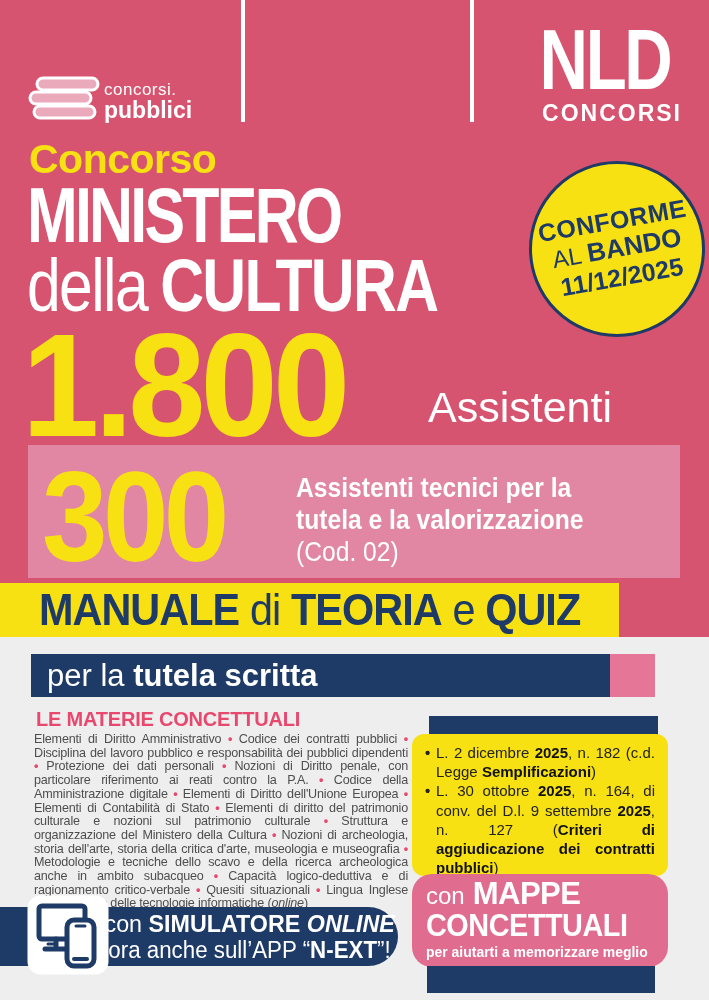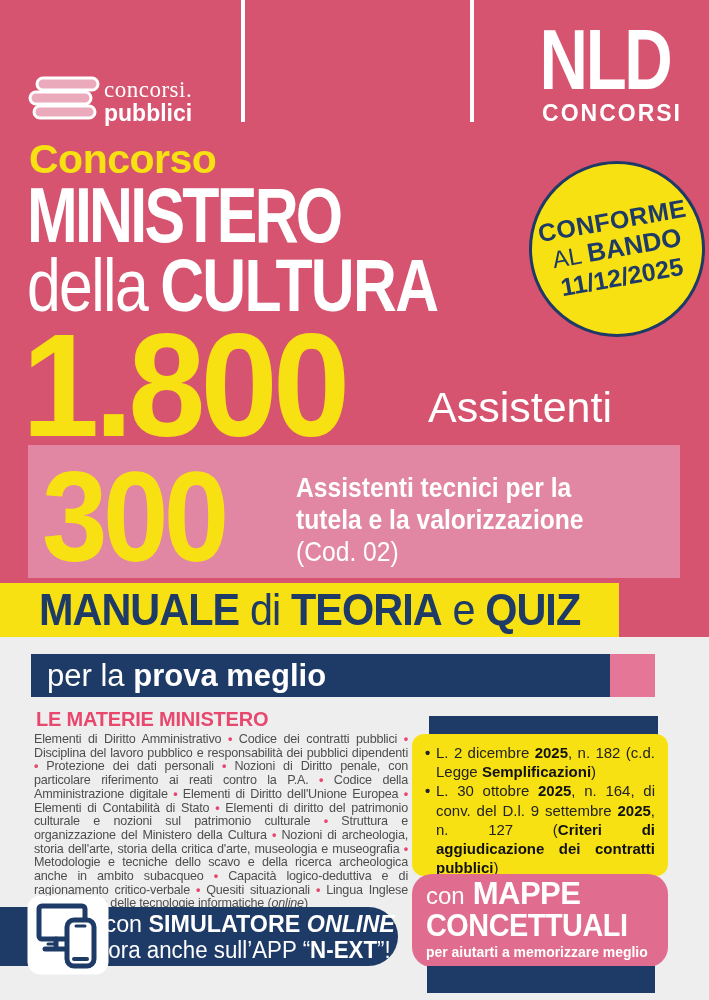--- a/index.html
+++ b/index.html
@@ -9,21 +9,21 @@
     font-family:"Liberation Sans","DejaVu Sans",sans-serif;
     -webkit-font-smoothing:antialiased;
   }
   
   .vline{position:absolute;top:0;width:4px;height:122px;background:#fff;}
   .v1{left:241px}.v2{left:470px}
 
   
   .brand-left{position:absolute;left:28px;top:76px;display:flex;align-items:center;gap:4px;}
   .bl-text{color:#fff;line-height:1;}
-  .bl-l1{font-size:23px;font-weight:300;letter-spacing:.5px;font-family:Liberation Serif, serif;}
+  .bl-l1{font-size:17px;font-weight:300;letter-spacing:.5px;}
   .bl-l2{font-size:23px;font-weight:700;margin-top:1px;}
 
   
   .brand-right{position:absolute;left:522px;top:20px;width:160px;text-align:right;color:#fff;}
   .br-l1{font-size:86px;font-weight:800;line-height:78px;letter-spacing:-3px;transform:scaleX(.78);transform-origin:center;}
   .br-l2{font-size:23px;font-weight:800;letter-spacing:2px;margin-top:2px;}
 
   
   .kicker{position:absolute;left:29px;top:139px;color:var(--yellow,#f8e112);font-size:41px;font-weight:800;letter-spacing:-.5px;line-height:1;}
   .title-main{position:absolute;left:27px;top:176px;color:#fff;font-size:78px;font-weight:800;letter-spacing:-3.5px;line-height:1;white-space:nowrap;transform:scaleX(.78);transform-origin:0 0;}
@@ -162,26 +162,26 @@
   <div class="manuale-band">
     <div class="manuale-text">
       <span class="mw">MANUALE</span><span class="mw m-light">di</span><span class="mw">TEORIA</span><span class="mw m-light">e</span><span class="mw">QUIZ</span>
     </div>
   </div>
 
   <div class="gray-bg"></div>
 
   <div class="prova-bar">
     <div class="prova-text">
-      <span class="pv-light">per la</span><span class="pv-bold">prova meglio</span>
+      <span class="pv-light">per la</span><span class="pv-bold">tutela scritta</span>
     </div>
   </div>
   <div class="prova-accent"></div>
 
-  <div class="materie-h">LE MATERIE MINISTERO</div>
+  <div class="materie-h">LE MATERIE CONCETTUALI</div>
   <div class="materie-t">Elementi di Diritto Amministrativo <span class="dot">•</span> Codice dei contratti pubblici <span class="dot">•</span> Disciplina del lavoro pubblico e responsabilità dei pubblici dipendenti <span class="dot">•</span> Protezione dei dati personali <span class="dot">•</span> Nozioni di Diritto penale, con particolare riferimento ai reati contro la P.A. <span class="dot">•</span> Codice della Amministrazione digitale <span class="dot">•</span> Elementi di Diritto dell'Unione Europea <span class="dot">•</span> Elementi di Contabilità di Stato <span class="dot">•</span> Elementi di diritto del patrimonio culturale e nozioni sul patrimonio culturale <span class="dot">•</span> Struttura e organizzazione del Ministero della Cultura <span class="dot">•</span> Nozioni di archeologia, storia dell'arte, storia della critica d'arte, museologia e museografia <span class="dot">•</span> Metodologie e tecniche dello scavo e della ricerca archeologica anche in ambito subacqueo <span class="dot">•</span> Capacità logico-deduttiva e di ragionamento critico-verbale <span class="dot">•</span> Quesiti situazionali <span class="dot">•</span> Lingua Inglese (<i>online</i>) <span class="dot">•</span> Uso delle tecnologie informatiche (<i>online</i>)</div>
 
   <div class="update-topbar"></div>
   <div class="update-box">
     <div>
         <div class="u-item">
           <span class="u-dot">•</span>
           <div class="u-txt">L. 2 dicembre <b>2025</b>, n. 182 (c.d. Legge <b>Semplificazioni</b>)</div>
         </div>
         <div class="u-item">

